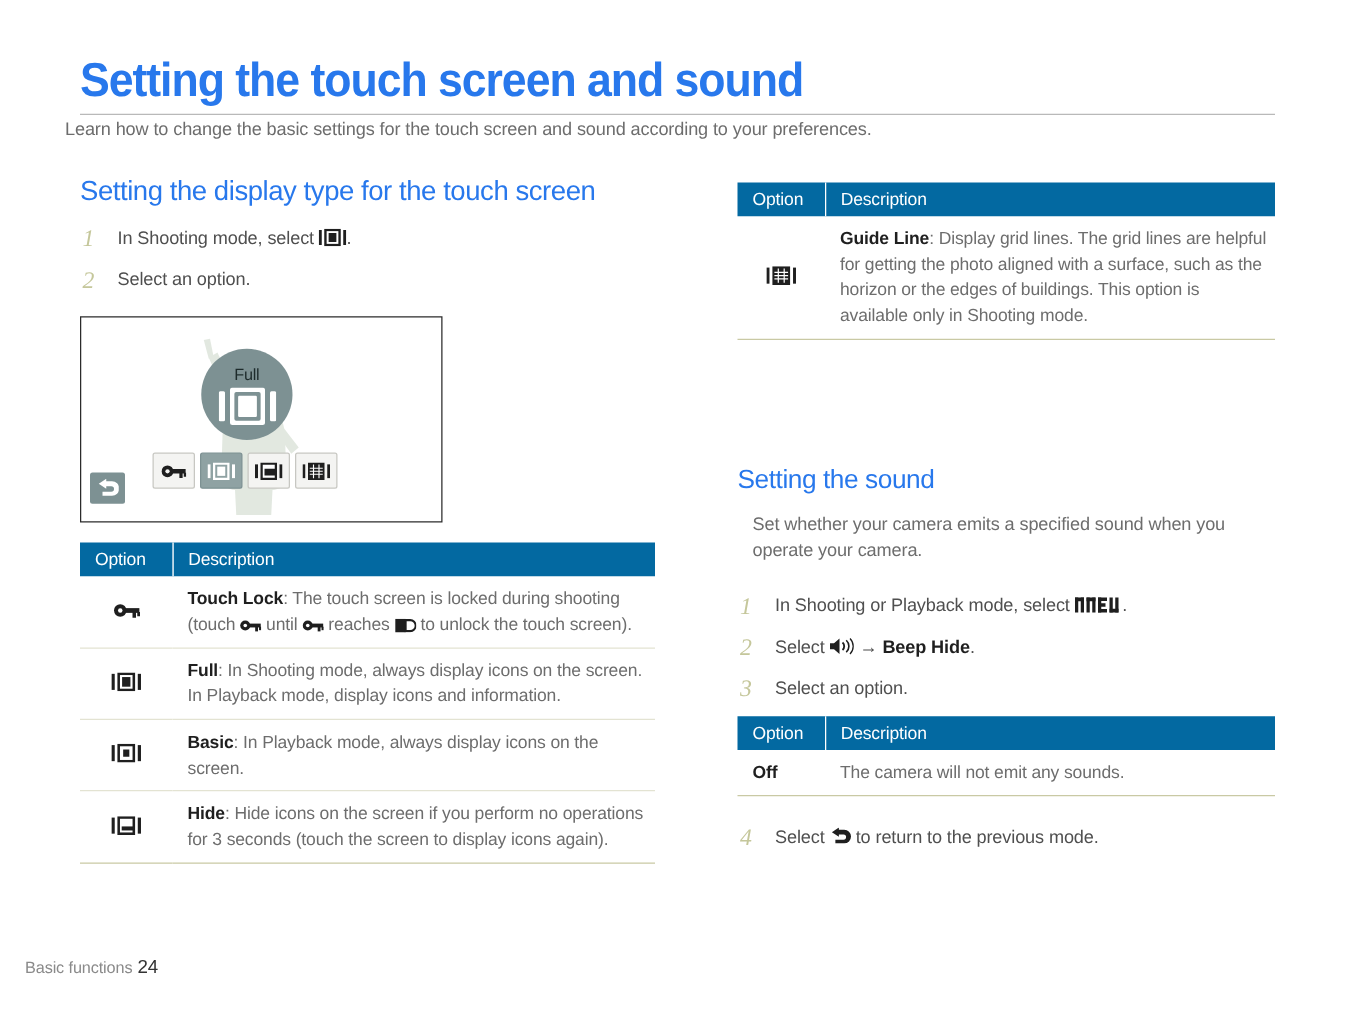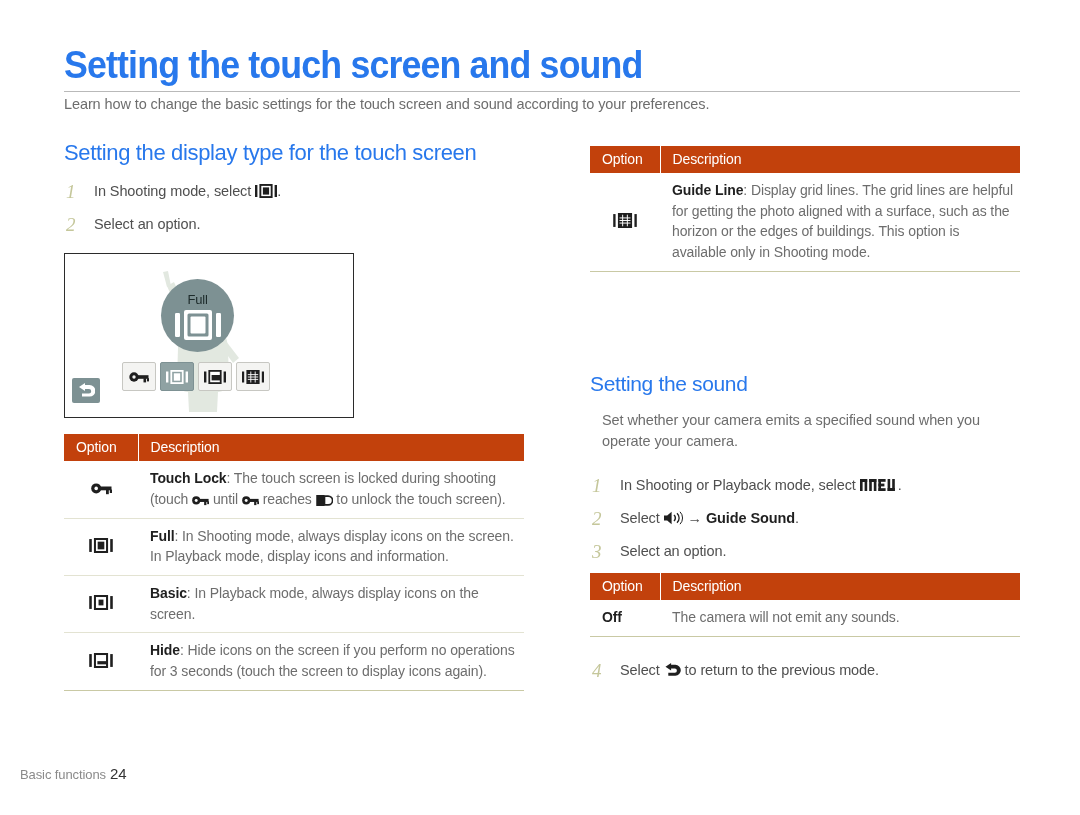--- a/index.html
+++ b/index.html
@@ -39,21 +39,21 @@
   .title-rule {
     position: absolute;
     left: 64px;
     top: 91px;
     width: 956px;
     height: 1px;
     background: #b9b9b9;
   }
   .intro {
     position: absolute;
-    left: 64px;
+    left: 52px;
     top: 96px;
     width: 960px;
     font-size: 14.5px;
     color: #6d6d6d;
     letter-spacing: -0.1px;
   }
 
   
   .col-left {
     position: absolute;
@@ -197,21 +197,21 @@
   }
 
   
   .opt-table {
     width: 100%;
     border-collapse: collapse;
     margin-top: 16px;
     table-layout: fixed;
   }
   .opt-table thead th {
-    background: #c2410c;
+    background: #0369a1;
     color: #ffffff;
     font-weight: normal;
     font-size: 14px;
     text-align: left;
     padding: 5px 0 6px 12px;
     letter-spacing: -0.1px;
   }
   .opt-table thead th.th-opt {
     border-right: 1.5px solid #ffffff;
   }
@@ -527,21 +527,21 @@
                 </g>
               </svg></span><span>.</span>
         </li>
         <li class="step">
           <span class="step-num">2</span>
           <span>Select </span><span class="ico"><svg width="20" height="14" viewBox="0 0 20 14">
                 <path d="M0 4.6 L3.2 4.6 L7.6 0.8 L7.6 13.2 L3.2 9.4 L0 9.4 Z" fill="#1f1f1f"></path>
                 <path d="M10 4 A4 4 0 0 1 10 10" fill="none" stroke="#1f1f1f" stroke-width="1.5"></path>
                 <path d="M13 2.2 A6.5 6.5 0 0 1 13 11.8" fill="none" stroke="#1f1f1f" stroke-width="1.3"></path>
                 <path d="M16 0.8 A8.8 8.8 0 0 1 16 13.2" fill="none" stroke="#1f1f1f" stroke-width="1"></path>
-              </svg></span><span> → </span><b style="color:#1f1f1f;">Guide Sound</b><span>.</span>
+              </svg></span><span> → </span><b style="color:#1f1f1f;">Beep Hide</b><span>.</span>
         </li>
         <li class="step">
           <span class="step-num">3</span>
           <span>Select an option.</span>
         </li>
       </ul>
 
       <table class="opt-table table-sound" style="margin-top:8px;">
         <colgroup>
             <col class="c1">

